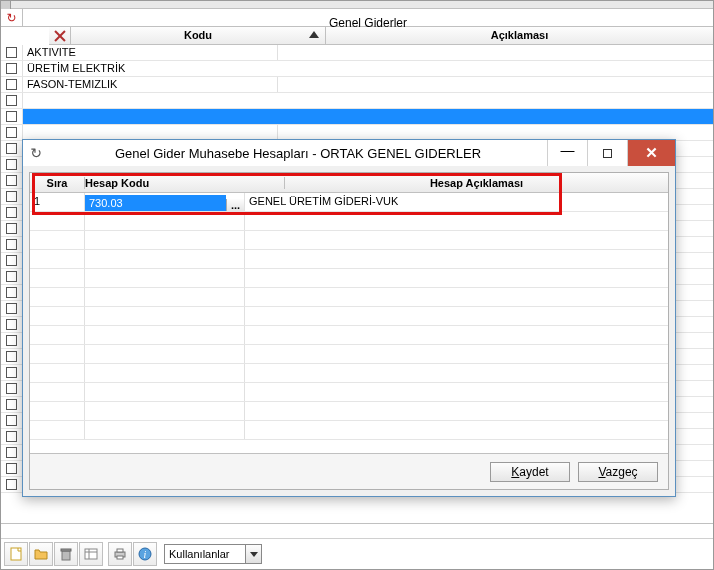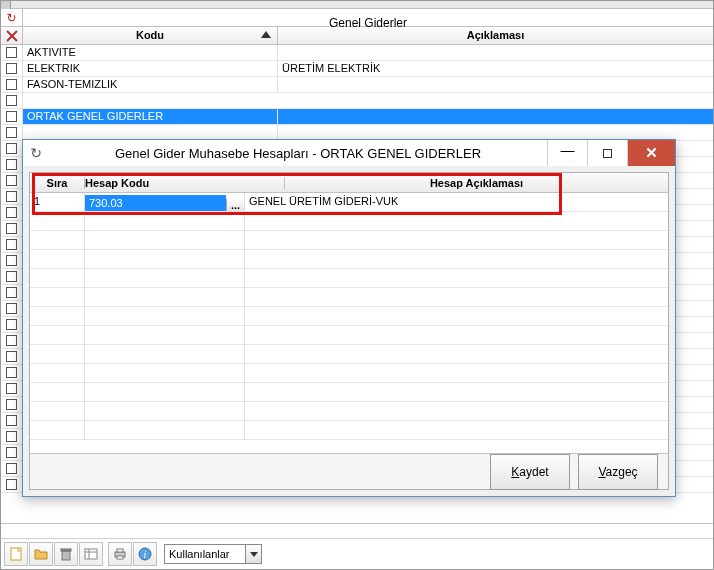--- a/index.html
+++ b/index.html
@@ -50,20 +50,21 @@
     font-size:12px;
     padding-top:7px;
     background:#fff;
   }
   
   .main-header {
     display:flex;
     height:18px;
     background:linear-gradient(#fdfdfd,#ececec);
     border-bottom:1px solid #c0c0c0;
+    margin-left:48px;
   }
   .main-header .cb-col {
     width:22px;
     border-right:1px solid #c0c0c0;
     display:flex;align-items:center;justify-content:center;
   }
   .x-icon {
     width:14px;height:14px;
     position:relative;
   }
@@ -264,21 +265,21 @@
   }
   .dlg-row .c-hacik{ flex:1;padding:2px 4px;}
   .dlg-footer {
     height:36px;
     border-top:1px solid #c0c0c0;
     background:#f5f5f5;
     display:flex;justify-content:flex-end;align-items:center;
     gap:8px;padding-right:10px;
   }
   .dlg-btn {
-    min-width:80px;height:36px;
+    min-width:80px;height:20px;
     border:1px solid #9a9a9a;
     background:linear-gradient(#fdfdfd,#e6e6e6);
     padding:0 12px;
     cursor:pointer;
     font-size:12px;
   }
   .dlg-btn .u{ text-decoration:underline;}
   
   .red-box {
     position:absolute;
@@ -317,41 +318,39 @@
     <div class="cb-col">
         <div class="chk"></div>
       </div>
     <div class="kodu-col">AKTIVITE</div>
     <div class="acik-col"></div>
   </div>
   <div class="main-row">
     <div class="cb-col">
         <div class="chk"></div>
       </div>
-    <div class="kodu-col">ELEKTRIK</div>
     <div class="acik-col">ÜRETİM ELEKTRİK</div>
   </div>
   <div class="main-row">
     <div class="cb-col">
         <div class="chk"></div>
       </div>
     <div class="kodu-col">FASON-TEMIZLIK</div>
     <div class="acik-col"></div>
   </div>
   <div class="main-row">
     <div class="cb-col">
         <div class="chk"></div>
       </div>
     <div class="acik-col"></div>
   </div>
   <div class="main-row selected">
     <div class="cb-col">
         <div class="chk"></div>
       </div>
-    <div class="kodu-col">ORTAK GENEL GIDERLER</div>
     <div class="acik-col"></div>
   </div>
 
   <div class="main-row">
       <div class="cb-col">
         <div class="chk"></div>
       </div>
       <div class="kodu-col"></div>
       <div class="acik-col"></div>
     </div>

